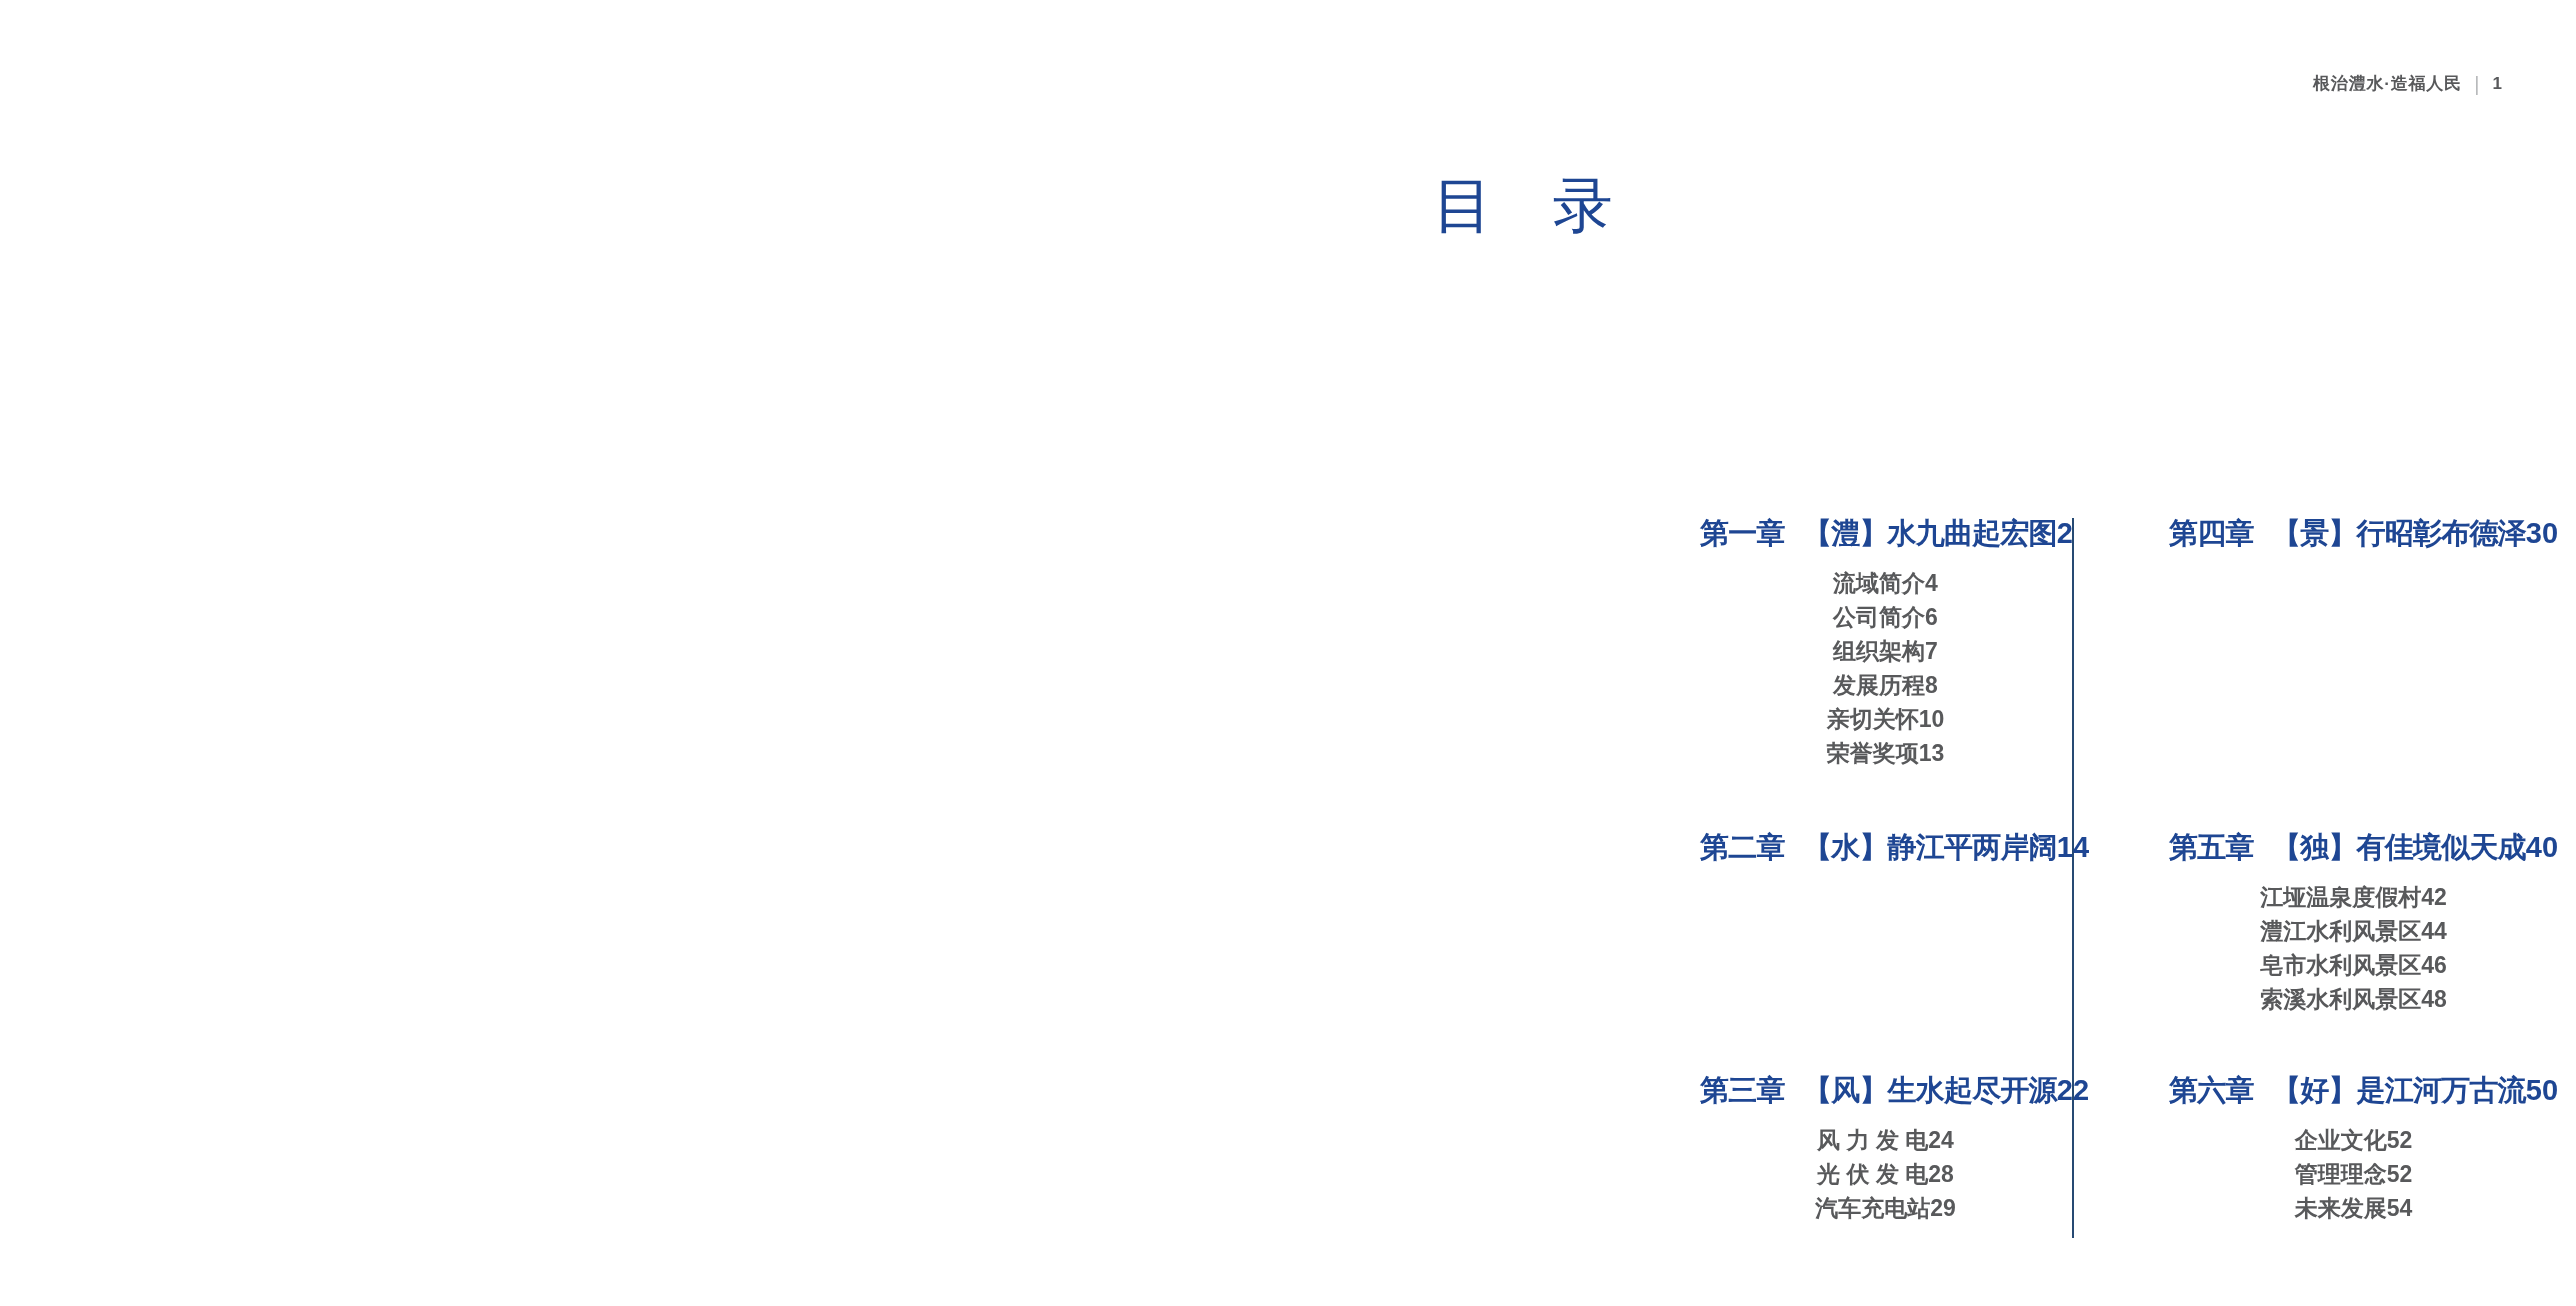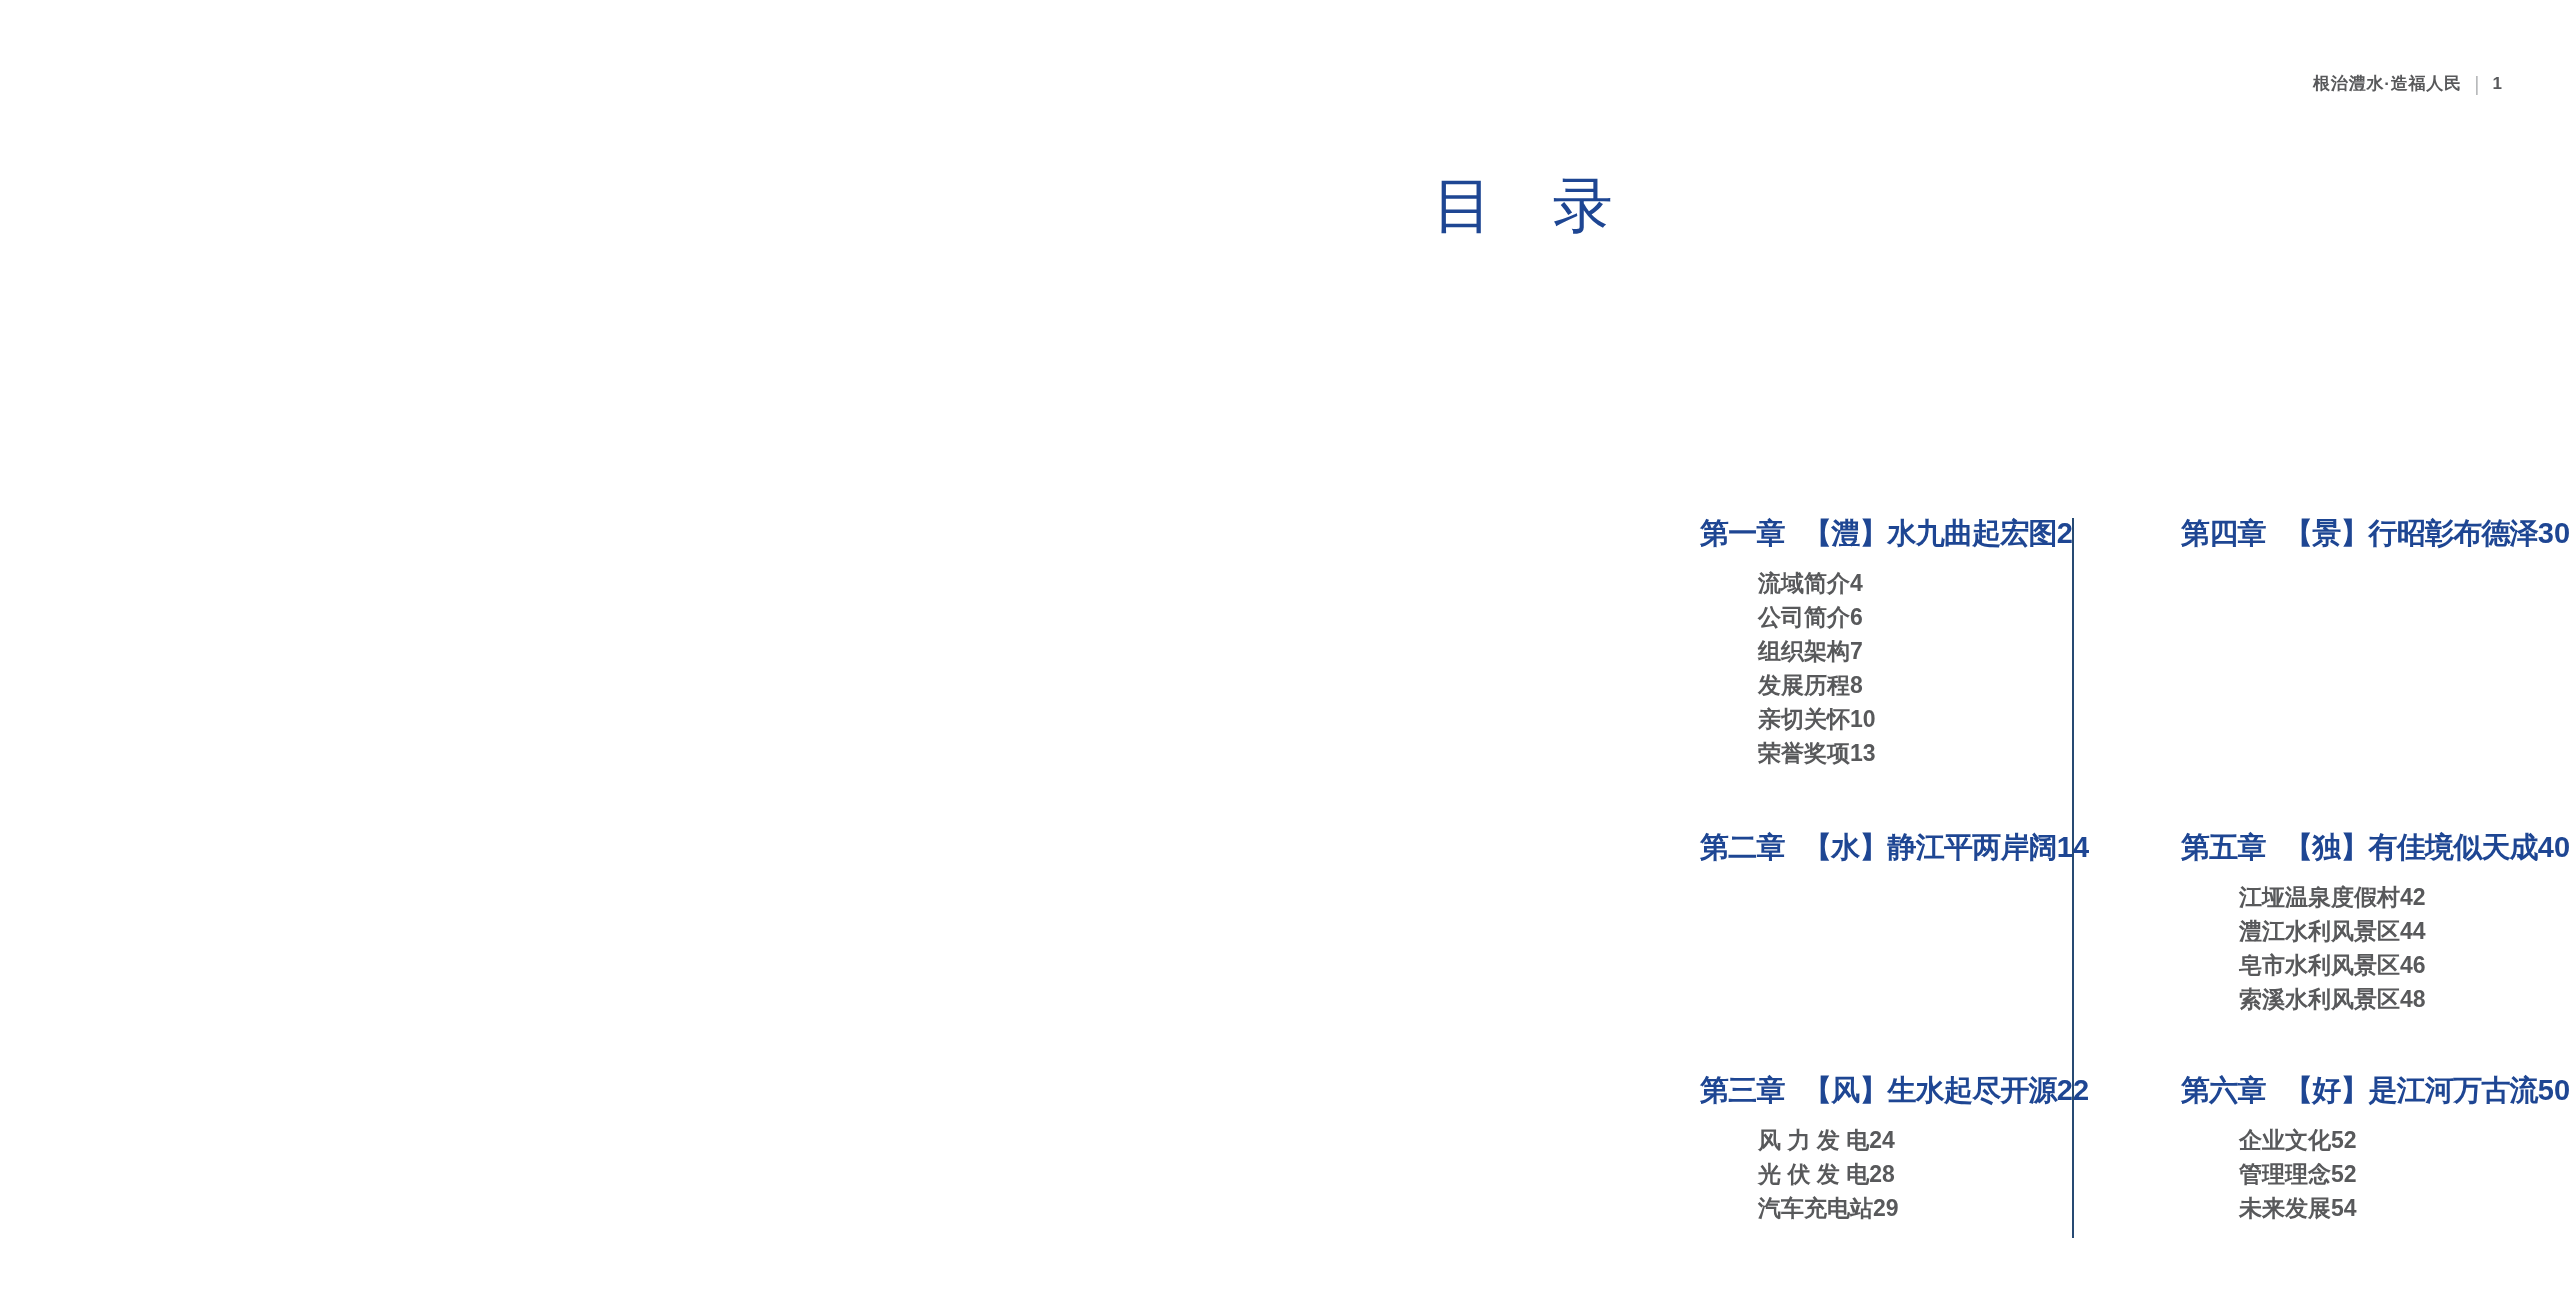--- a/index.html
+++ b/index.html
@@ -33,37 +33,37 @@
   }
 
   
   .toc { position:absolute; left:1656px; top:516px; width:824px; height:737px; }
   .toc-divider {
     position:absolute; left:416px; top:1.5px;
     width:2.3px; height:720px; background:#264a73;
   }
   .toc-col { position:absolute; top:0; }
   .toc-col.left  { left:0;     width:357px; }
-  .toc-col.right { left:481px; width:355px; }
+  .toc-col.right { left:469px; width:355px; }
 
   .chapter {  }
   .chapter.h-a { height:314px; }
   .chapter.h-b { height:243px; }
 
   .chapter-heading {
     display:flex; align-items:baseline;
     font-size:29px; font-weight:900; color:#1e4693;
     line-height:35px; letter-spacing:-0.8px; white-space:nowrap;margin-left:44px;
   }
   .chapter-heading .ch-num { margin-right:18.4px; }
   .chapter-heading .ch-page { margin-left:auto; letter-spacing:0; }
 
   .items { list-style:none; margin-top:15.4px; }
   .items li {
-    display:flex; justify-content:flex-start; align-items:baseline;
+    display:flex; justify-content:center; align-items:baseline;
     padding-left:102px;
     font-size:23px; font-weight:700; color:#58595b;
     line-height:34px; white-space:nowrap;
   }
   .items li .it-page { letter-spacing:0; }
 </style>
 </head>
 <body>
 
 <div class="running-header">

